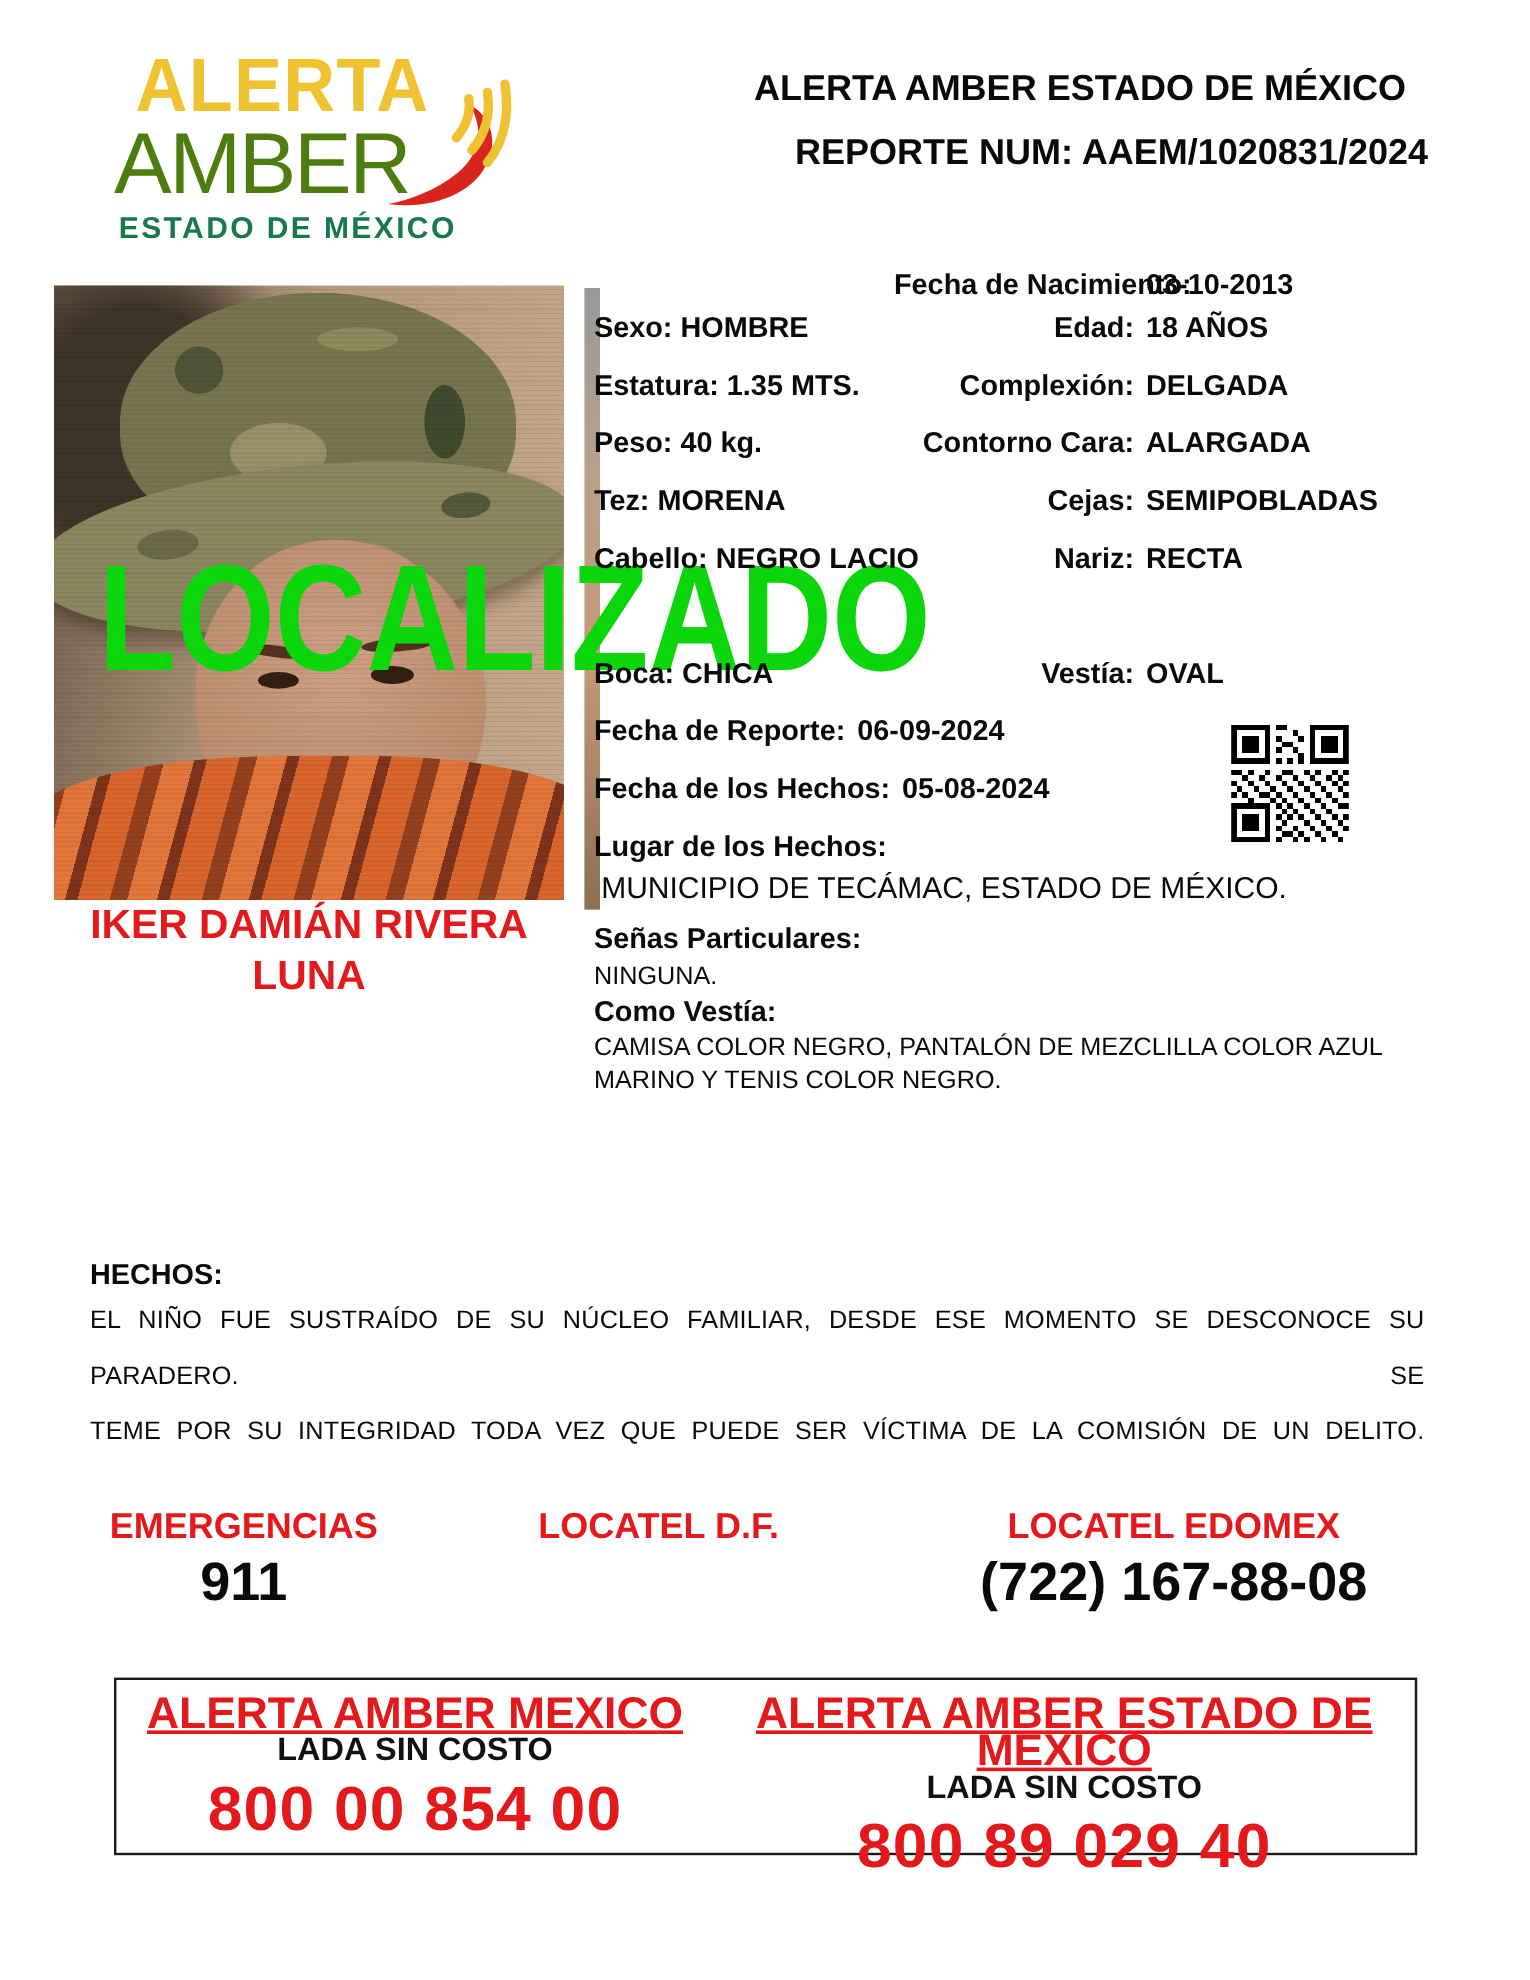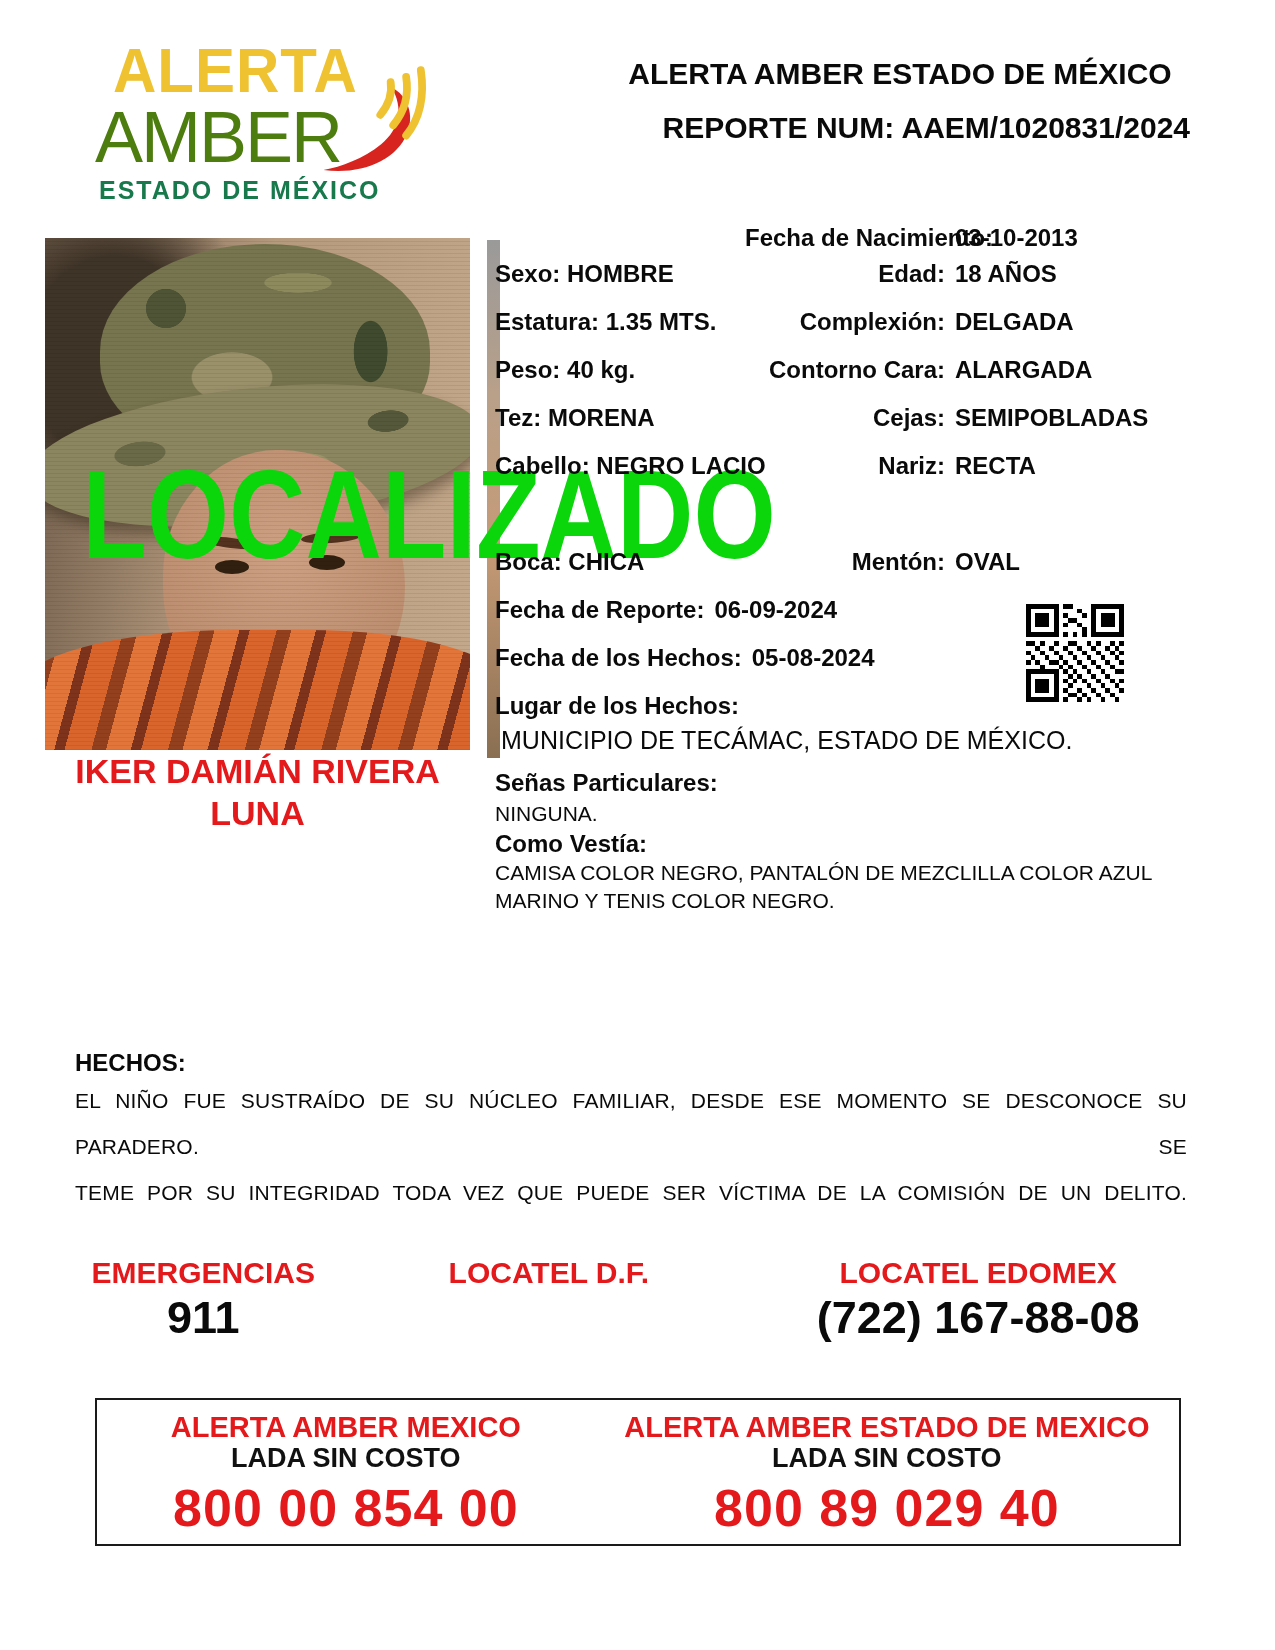--- a/index.html
+++ b/index.html
@@ -102,21 +102,21 @@
   .contact:nth-child(2){width:39%;}
   .contact:nth-child(3){width:38%;}
   .clabel{font-size:30px; font-weight:bold; color:#e3191c; line-height:34px;}
   .cnumber{font-size:45px; font-weight:bold; margin-top:4px; line-height:48px; color:#0a0a0a;}
 
   
   .footer{position:absolute; left:95px; top:1398px; width:1086px; height:148px;
     border:2px solid #1a1a1a; display:flex; box-sizing:border-box; background:#ffffff;}
   .fcol{width:46%; text-align:center; padding-top:12px;}
   .fcol2{width:54%;}
-  .ftitle{font-size:29px; font-weight:bold; color:#e3191c; line-height:31px;}
+  .ftitle{font-size:37px; font-weight:bold; color:#e3191c; line-height:31px;text-decoration:underline;}
   .fsub{font-size:27px; font-weight:bold; color:#111111; line-height:30px;}
   .fnum{font-size:52px; font-weight:bold; color:#e3191c; line-height:56px; margin-top:7px;
     letter-spacing:1px;}
 </style>
 </head>
 <body>
 
 <div class="page">
 
   <div class="logo">
@@ -191,21 +191,21 @@
 
     <div class="frow" style="top:234px">
       <span class="lp"><span>Cabello:</span> <span>NEGRO LACIO</span></span>
       <span class="rl">Nariz:</span>
       <span class="rv">RECTA</span>
     </div>
 
 
     <div class="frow" style="top:330px">
       <span class="lp"><span>Boca:</span> <span>CHICA</span></span>
-      <span class="rl">Mentón:</span>
+      <span class="rl">Vestía:</span>
       <span class="rv">OVAL</span>
     </div>
 
     <div class="frow" style="top:378px">
       <span class="lp"><span>Fecha de Reporte:</span><span class="gap"></span><span>06-09-2024</span></span>
     </div>
 
     <div class="frow" style="top:426px">
       <span class="lp"><span>Fecha de los Hechos:</span><span class="gap"></span><span>05-08-2024</span></span>
     </div>

